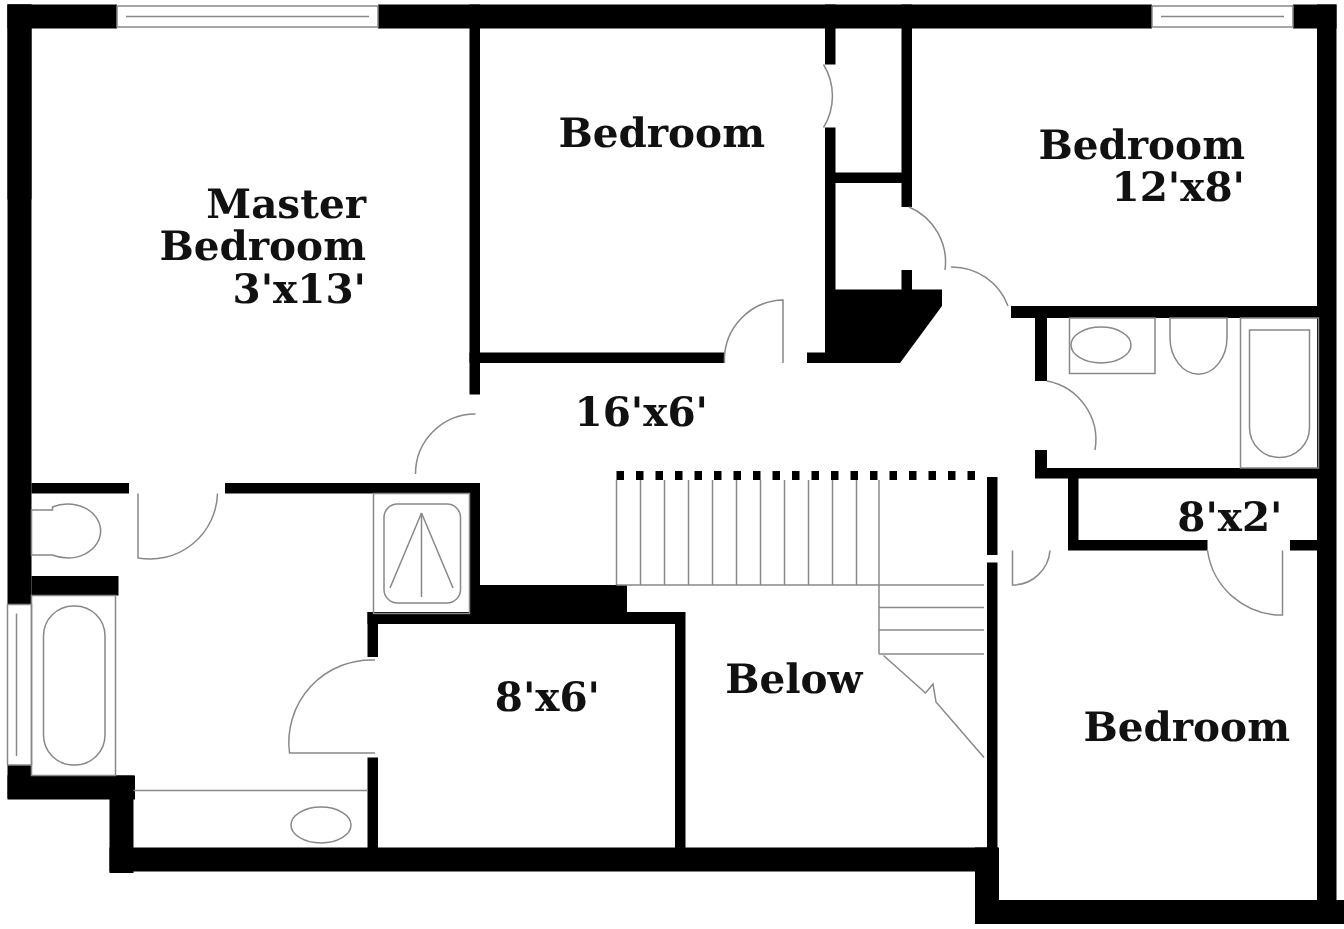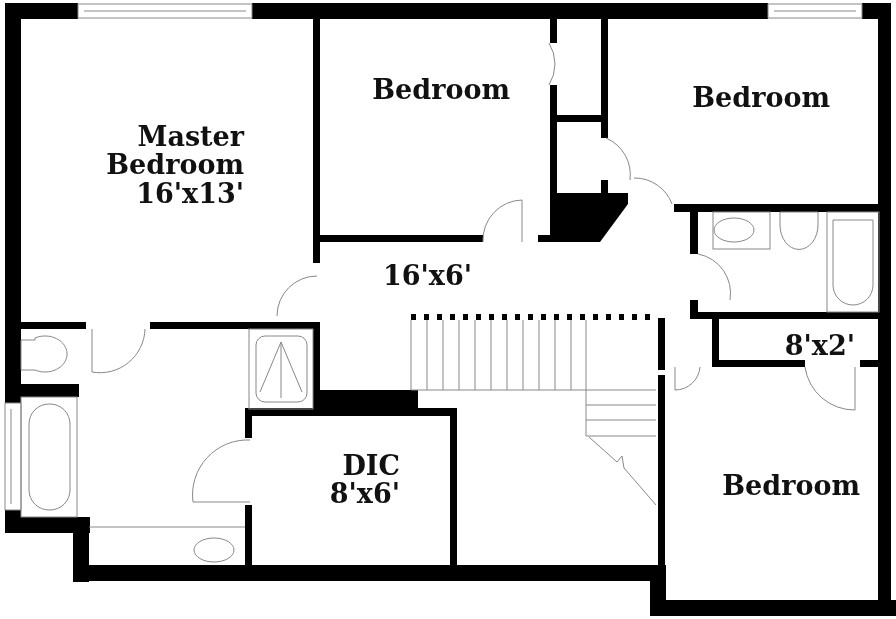--- a/index.html
+++ b/index.html
@@ -158,42 +158,43 @@
     <line x1="281" y1="342" x2="260" y2="392"></line>
     <line x1="281" y1="342" x2="302" y2="392"></line>
     <line x1="89" y1="527" x2="245" y2="527"></line>
     <ellipse cx="214" cy="550" rx="20" ry="12"></ellipse>
   </g>
 </svg>
 
 <div class="label f28" style="left:84px;top:112px;width:160px;margin-top:11px;">
   <span>Master</span>
   <span>Bedroom</span>
-  <span>16'x13'</span>
+  <span>3'x13'</span>
 </div>
 
 <div class="label f28" style="left:345px;top:76px;width:165px;">
   <span>Bedroom</span>
 </div>
 
 <div class="label f28" style="left:665px;top:84px;width:165px;">
   <span>Bedroom</span>
+  <span>12'x8'</span>
 </div>
 
 <div class="label f28" style="left:352px;top:262px;width:120px;">
   <span>16'x6'</span>
 </div>
 
 <div class="label f28" style="left:755px;top:332px;width:100px;">
   <span>8'x2'</span>
 </div>
 
 <div class="label f28" style="left:290px;top:452px;width:110px;">
-  <span>DIC</span>
   <span>8'x6'</span>
 </div>
 
 <div class="label f28" style="left:455px;top:440px;width:120px;">
+  <span>Below</span>
 </div>
 
 <div class="label f28" style="left:690px;top:472px;width:170px;">
   <span>Bedroom</span>
 </div>
 
 </body></html>

